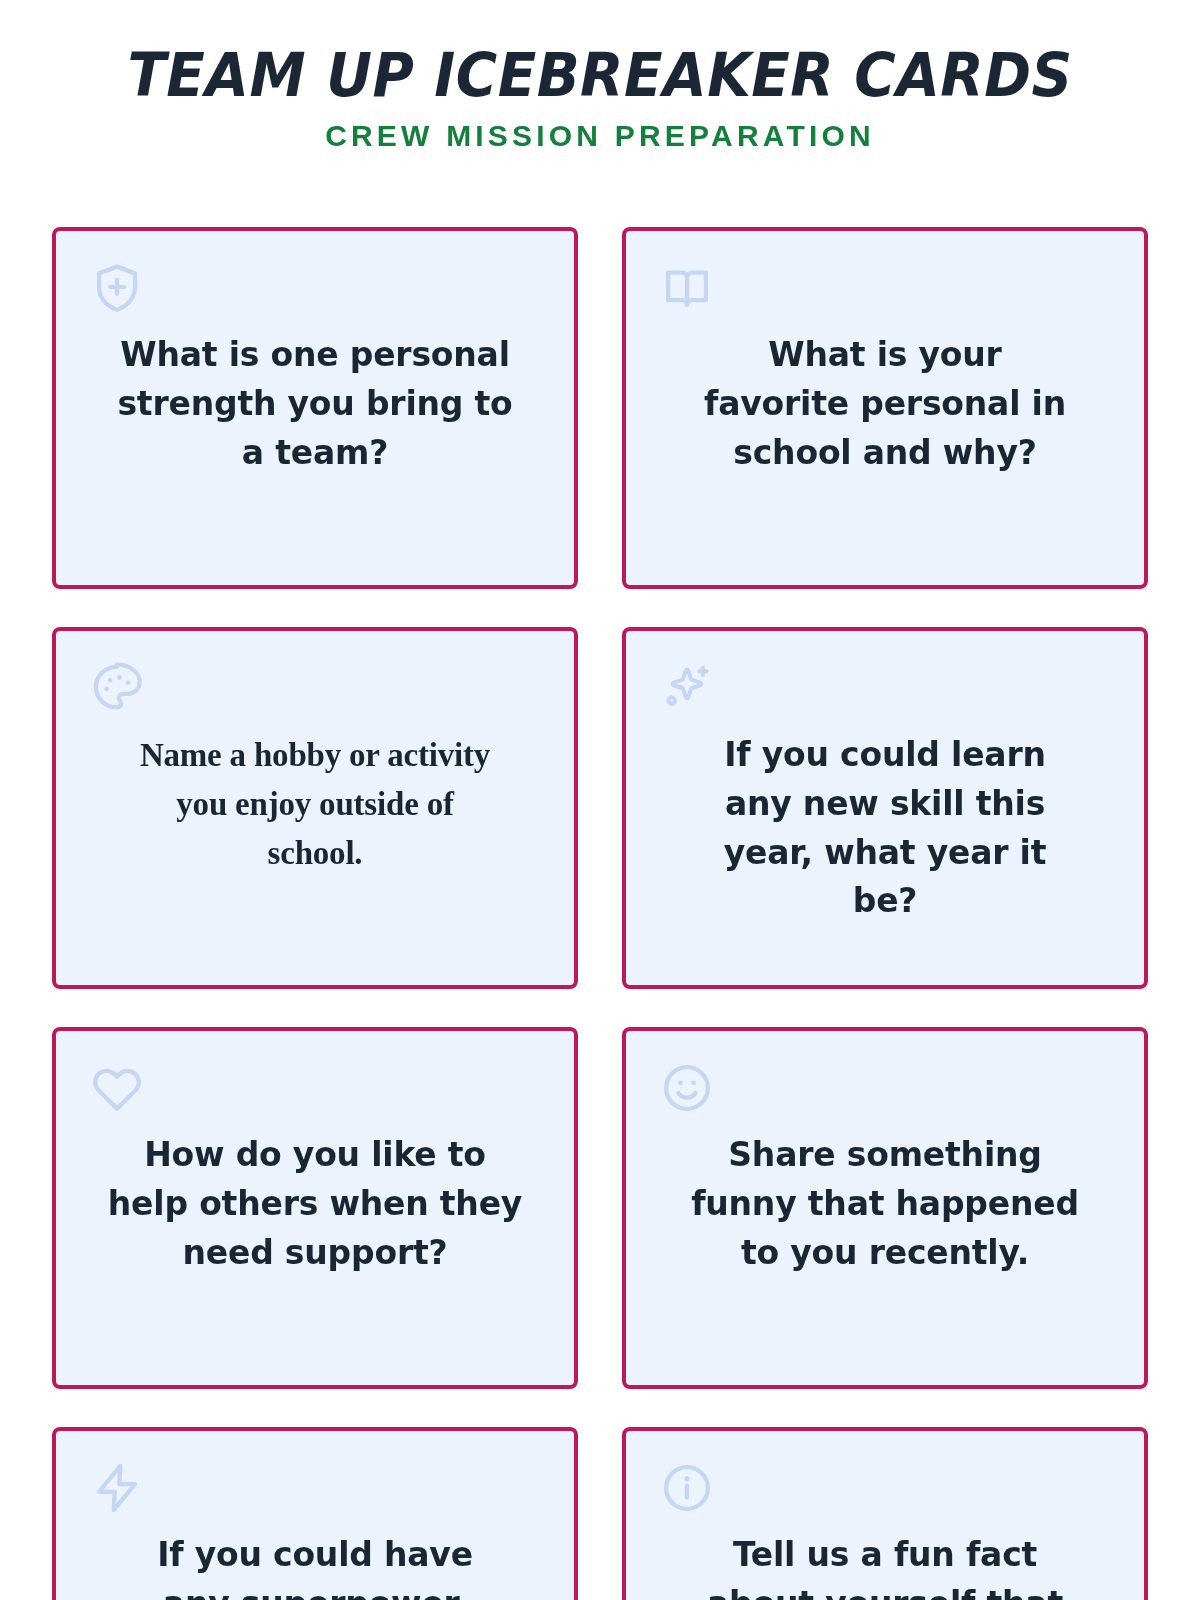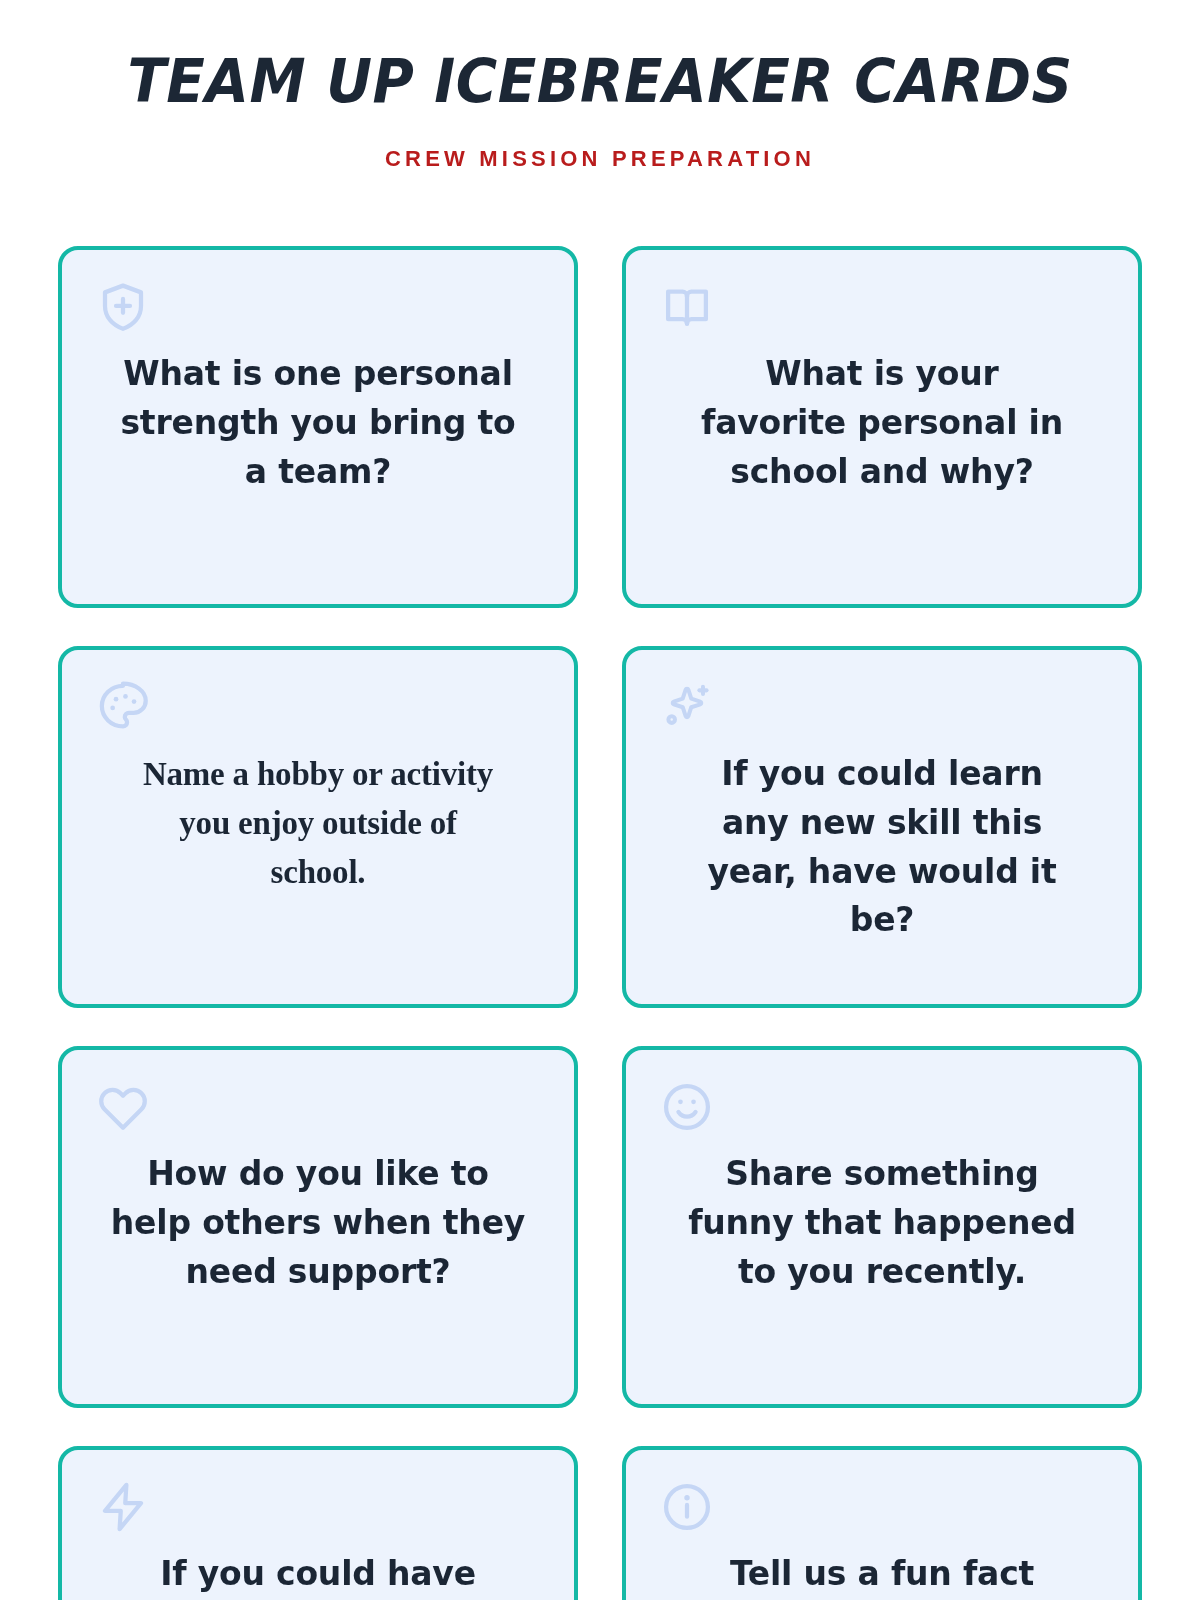--- a/index.html
+++ b/index.html
@@ -13,21 +13,21 @@
 
   body {
     font-family: "DejaVu Sans", "Liberation Sans", sans-serif;
   }
 
   .page {
     position: relative;
     width: 1200px;
     height: 1600px;
     background: #ffffff;
-    padding: 6px;
+    padding: 0;
   }
 
   
   .header {
     padding-top: 44px;
     text-align: center;
   }
 
   .page-title {
     font-family: "DejaVu Sans", "Liberation Sans", sans-serif;
@@ -35,46 +35,46 @@
     line-height: 1.05;
     font-weight: 700;
     font-style: italic;
     letter-spacing: 0.5px;
     color: #1c2735;
     transform: scaleX(0.94);
     white-space: nowrap;
   }
 
   .page-subtitle {
-    margin-top: 33px;
+    margin-top: 12px;
     font-family: "Liberation Sans", "DejaVu Sans", sans-serif;
-    font-size: 22px;
+    font-size: 30px;
     font-weight: 700;
     letter-spacing: 4.2px;
-    color: #b91c1c;
+    color: #15803d;
     white-space: nowrap;
   }
 
   
   .card-grid {
     margin: 0 auto;
     padding: 0 52px;
     margin-top: 74px;
     display: grid;
     grid-template-columns: 1fr 1fr;
     column-gap: 44px;
     row-gap: 38px;
   }
 
   .card {
     position: relative;
     height: 362px;
     background: #edf3fd;
-    border: 4px solid #14b8a6;
-    border-radius: 20px;
+    border: 4px solid #be185d;
+    border-radius: 8px;
     padding: 30px 34px;
     display: flex;
     flex-direction: column;
   }
 
   .card-icon {
     position: absolute;
     top: 30px;
     left: 34px;
     width: 54px;
@@ -175,21 +175,21 @@
     <div class="card">
       <div class="card-icon">
         <svg viewBox="0 0 24 24" fill="none" stroke="currentColor" stroke-width="1.8" stroke-linecap="round" stroke-linejoin="round">
           <path d="M11.4 4.3c.2-.6 1-.6 1.2 0l1.3 4 4 1.3c.6.2.6 1 0 1.2l-4 1.3-1.3 4c-.2.6-1 .6-1.2 0l-1.3-4-4-1.3c-.6-.2-.6-1 0-1.2l4-1.3z"></path>
           <path d="M19.1 3v3.2"></path>
           <path d="M17.5 4.6h3.2"></path>
           <circle cx="5.2" cy="17.6" r="1.45"></circle>
         </svg>
       </div>
       <div class="card-text">
-        <span>If you could learn any new skill this year, have would it be?</span>
+        <span>If you could learn any new skill this year, what year it be?</span>
       </div>
     </div>
 
     <div class="card">
       <div class="card-icon">
         <svg viewBox="0 0 24 24" fill="none" stroke="currentColor" stroke-width="1.9" stroke-linecap="round" stroke-linejoin="round">
           <path d="M20.2 5.9a5 5 0 0 0-7.1 0L12 7l-1.1-1.1a5 5 0 1 0-7.1 7.1l1.1 1.1L12 21.2l7.1-7.1 1.1-1.1a5 5 0 0 0 0-7.1z"></path>
         </svg>
       </div>
       <div class="card-text">

